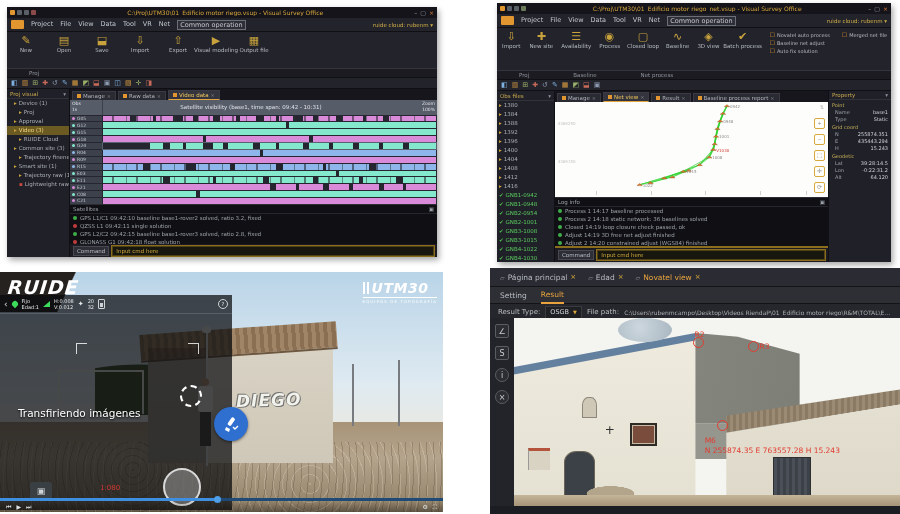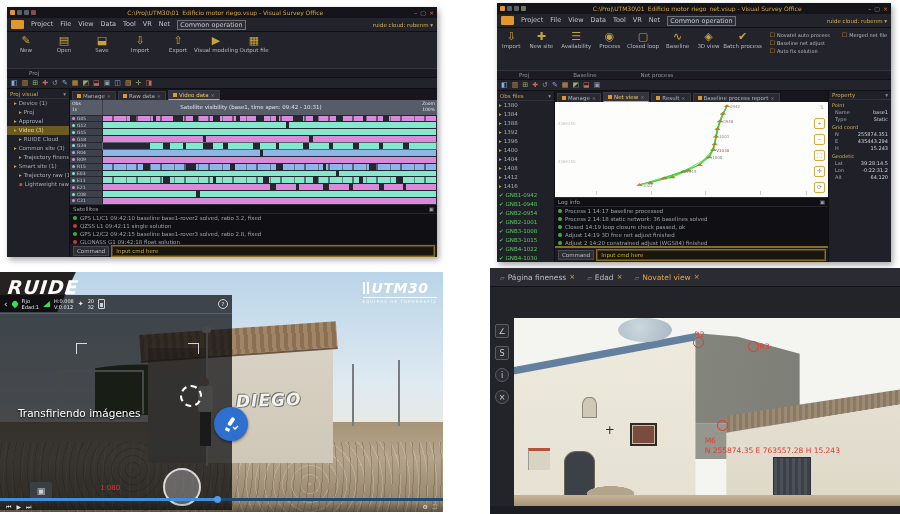--- a/index.html
+++ b/index.html
@@ -855,34 +855,47 @@
         <span>⚙</span>
         <span>⛶</span>
       </span>
     </div>
   </div>
 
   <div id="br" class="q" style="left:490px;top:268px;width:410px;height:246px;">
     <div class="br-tabs" id="br-tabs">
         <div class="br-tab">
           <span class="ic">▱</span>
-          <span>Página fineness</span>
+          <span>Página principal</span>
           <span class="x">×</span>
         </div>
         <div class="br-tab">
           <span class="ic">▱</span>
           <span>Edad</span>
           <span class="x">×</span>
         </div>
         <div class="br-tab active">
           <span class="ic">▱</span>
           <span>Novatel view</span>
           <span class="x">×</span>
         </div>
       </div>
+    <div class="br-subtabs" id="br-subtabs">
+        <div class="br-subtab">Setting</div>
+        <div class="br-subtab active">Result</div>
+      </div>
+    <div class="br-result">
+      <span>Result Type:</span>
+      <span class="seltype">
+        <span>OSGB</span>
+          <span class="car">▼</span>
+      </span>
+      <span>File path:</span>
+      <span class="pathtxt">C:\Users\rubenmcampo\Desktop\Videos RiendaP\01_Edificio motor riego\R&amp;M\TOTAL\EdificioAntiguo\TOTAL\Res</span>
+    </div>
     <div class="br-body">
       <div class="sidestrip" id="br-side">
           <div class="sicon">∠</div>
           <div class="sicon">S</div>
           <div class="sicon round">i</div>
           <div class="sicon round">×</div>
         </div>
       <div class="model" id="br-model">
         <div class="m-roofblue mshape"></div>
         <div class="m-facade mshape"></div>

